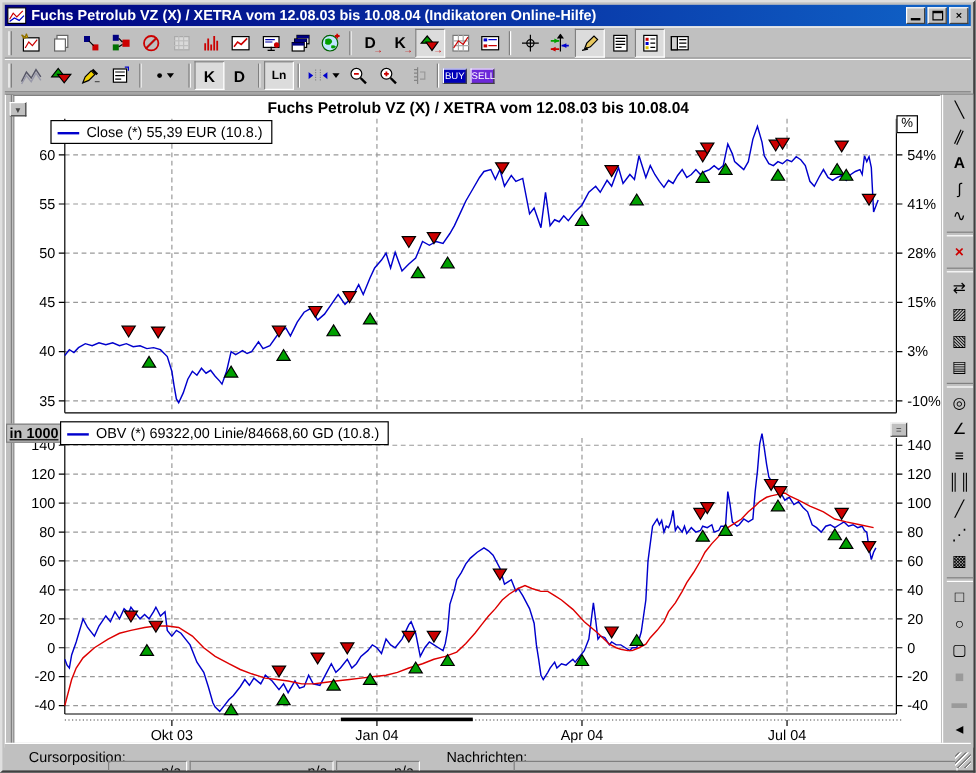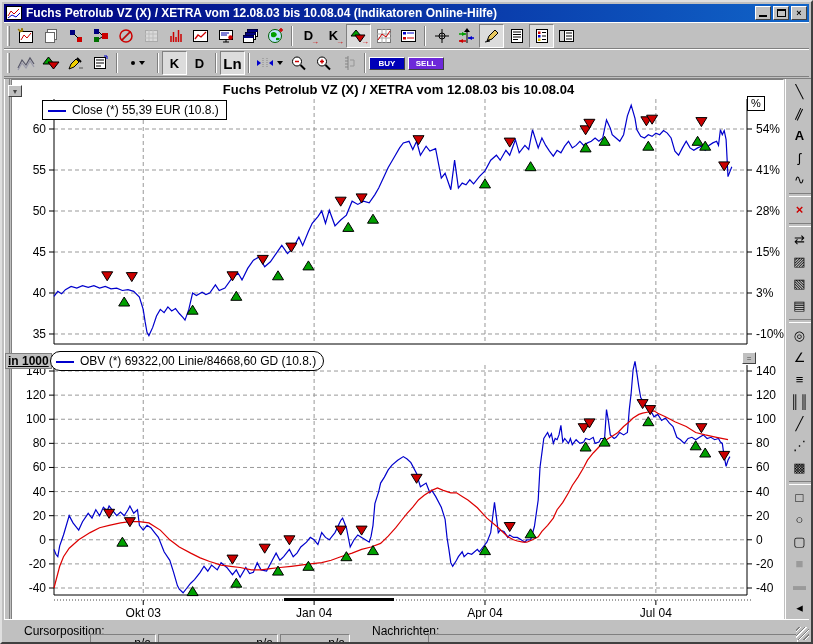--- a/index.html
+++ b/index.html
@@ -22,43 +22,43 @@
     background:#c0c0c0;border-top:1px solid #fff;border-bottom:1px solid #808080;padding-left:2px;}
   .row1{top:20px;height:27px;}
   .row2{top:47px;height:28px;}
   .grip{width:3px;height:20px;border-left:1px solid #fff;border-right:1px solid #808080;margin:0 3px 0 1px;}
   .tsep{width:2px;height:20px;border-left:1px solid #808080;border-right:1px solid #fff;margin:0 3px;}
   .tb{width:25px;height:24px;background:transparent;border:1px solid transparent;padding:0;
       display:flex;align-items:center;justify-content:center;position:relative;}
   .tb.pressed{border-color:#808080 #fff #fff #808080;background:#dcdcdc;}
   .tb.disabled{opacity:.55;}
   .tb-letter{font-size:13px;font-weight:bold;color:#000;line-height:13px;}
-  .tb-letter.sm{font-size:15px;}
+  .tb-letter.sm{font-size:10px;}
   .redarrow{position:absolute;right:1px;bottom:1px;font-size:8px;color:#cc0000;font-weight:bold;line-height:8px;}
   .dot-ic{width:4px;height:4px;background:#000;border-radius:50%;}
   .dd{width:0;height:0;border-left:3px solid transparent;border-right:3px solid transparent;border-top:4px solid #000;margin-left:4px;}
   .wide{width:33px;}
-  .buy,.sell{width:36px;height:13px;color:#fff;font-size:8px;font-weight:bold;text-align:center;line-height:11px;
+  .buy,.sell{width:20px;height:13px;color:#fff;font-size:8px;font-weight:normal;text-align:center;line-height:11px;
      border:1px solid;border-color:#fff #404040 #404040 #fff;padding:0;margin-right:3px;}
   .buy{background:#0000b8;}
   .sell{background:#6d28d9;}
   
   .main{position:absolute;left:2px;top:76px;width:809px;height:545px;background:#c0c0c0;border-top:1px solid #808080;}
   .left-strip{position:absolute;left:0;top:0;width:6px;height:544px;border-left:1px solid #fff;border-right:1px solid #808080;}
   .chart-panel{position:absolute;left:7px;top:0;width:773px;height:544px;background:#fff;
      border:1px solid;border-color:#808080 #fff #fff #808080;}
   #chart-svg{position:absolute;left:0;top:0;}
   .chart-title{position:absolute;left:48px;top:3px;width:693px;text-align:center;
      font-size:13px;font-weight:bold;color:#000;}
   .legend{position:absolute;border:1px solid #000;background:#fff;padding:2px 7px 2px 5px;
      font-size:12px;color:#000;white-space:nowrap;box-shadow:1px 1px 0 #fff inset;}
   .legend .lg-line{display:inline-block;width:18px;height:0;border-top:2px solid #0000cc;
      vertical-align:middle;margin-right:6px;}
   .legend1{left:38px;top:21px;}
-  .legend2{left:46px;top:272px;border-radius:10px;}
+  .legend2{left:46px;top:272px;}
   .pct-box{position:absolute;left:743px;top:17px;width:18px;height:15px;border:1px solid #000;background:#fff;
      font-size:11px;text-align:center;line-height:13px;}
   .unit-label{position:absolute;left:1px;top:274px;font-size:12px;font-weight:bold;text-decoration:underline;background:#c0c0c0;padding:0 2px;border:1px solid #808080;}
   .mini-btn{position:absolute;width:14px;height:12px;background:#c0c0c0;
      border:1px solid;border-color:#fff #404040 #404040 #fff;font-size:8px;line-height:9px;text-align:center;padding:0;color:#444;}
   .collapse{left:4px;top:6px;}
   .menu2{left:738px;top:273px;}
   .right-tools{position:absolute;left:781px;top:0;width:28px;height:544px;background:#c0c0c0;
      border-left:1px solid #fff;display:flex;flex-direction:column;align-items:center;padding-top:2px;}
   .rt{width:24px;height:22px;background:transparent;border:1px solid transparent;padding:0;

